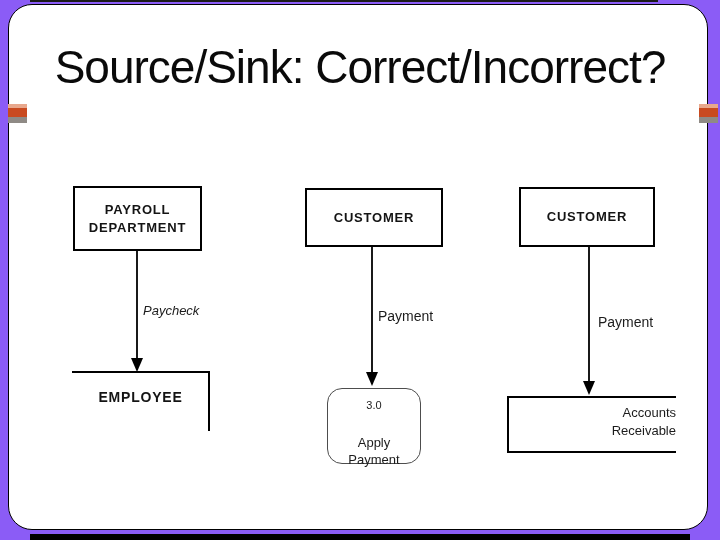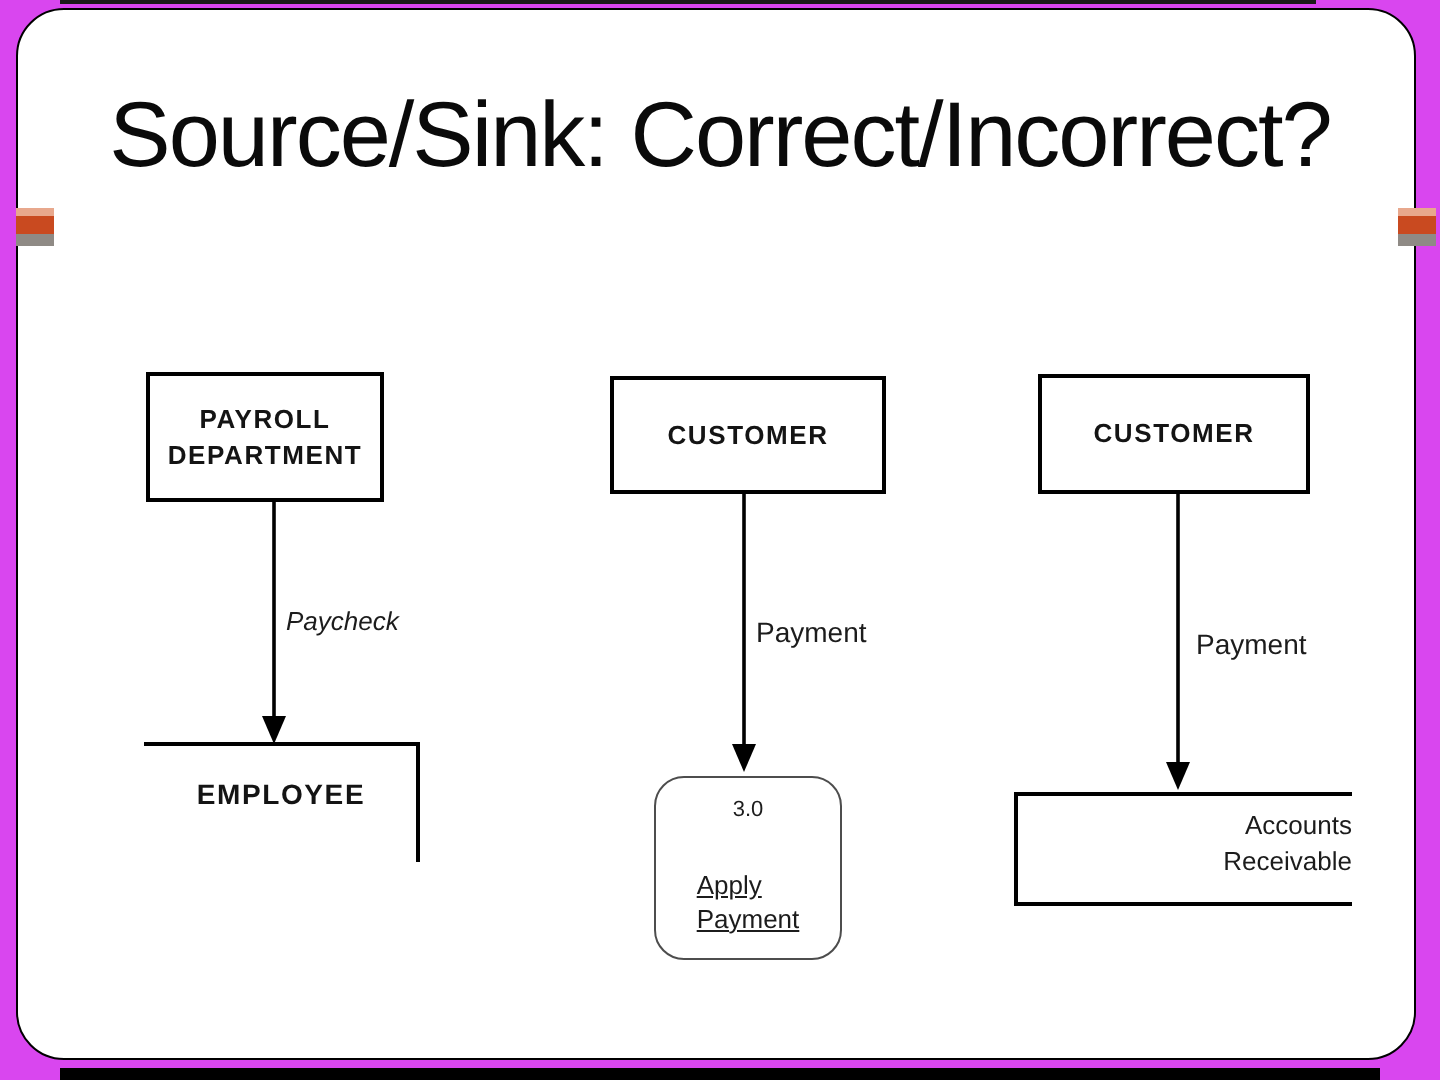--- a/index.html
+++ b/index.html
@@ -5,21 +5,21 @@
   html, body {
     margin: 0;
     padding: 0;
     background: #ffffff;
     font-family: "Liberation Sans", sans-serif;
   }
   .canvas {
     position: relative;
     width: 720px;
     height: 540px;
-    background: #d946ef;
+    background: #8b5cf6;
     overflow: hidden;
   }
   
   .top-artifact {
     position: absolute;
     left: 30px; top: 0; width: 628px; height: 2px;
     background: #1a1a1a;
   }
   
   .bottom-bar {
@@ -79,21 +79,21 @@
     align-items: center;
     justify-content: center;
     text-align: center;
     font-size: 13px;
     font-weight: 700;
     letter-spacing: 0.8px;
     line-height: 1.35;
     color: #141414;
     white-space: pre-line;
   }
-  .box-payroll   { left: 73px;  top: 186px; width: 119px; height: 65px; }
+  .box-payroll   { left: 73px;  top: 186px; width: 129px; height: 65px; }
   .box-customer1 { left: 305px; top: 188px; width: 138px; height: 59px; }
   .box-customer2 { left: 519px; top: 187px; width: 136px; height: 60px; }
 
   .flow-label {
     position: absolute;
     font-size: 14px;
     font-weight: 400;
     color: #1c1c1c;
     white-space: nowrap;
   }
@@ -109,41 +109,41 @@
     font-size: 14px;
     font-weight: 700;
     letter-spacing: 0.8px;
     color: #141414;
   }
 
   
   .process-box {
     position: absolute;
     left: 327px; top: 388px;
-    width: 94px; height: 92px;
+    width: 94px; height: 76px;
     box-sizing: border-box;
     border: 1.5px solid #4d4d4d;
     border-radius: 15px;
     background: #ffffff;
     display: flex;
     flex-direction: column;
     align-items: center;
   }
   .process-number {
     margin-top: 10px;
     font-size: 11px;
     color: #1c1c1c;
   }
   .process-name {
     margin-top: 24px;
     font-size: 13px;
     line-height: 1.3;
+    text-align: center;
     color: #1c1c1c;
     white-space: pre-line;
-    text-decoration: underline;
   }
 
   
   .datastore-label {
     position: absolute;
     left: 508px; top: 404px; width: 168px;
     text-align: right;
     font-size: 13px;
     line-height: 1.35;
     color: #1c1c1c;

